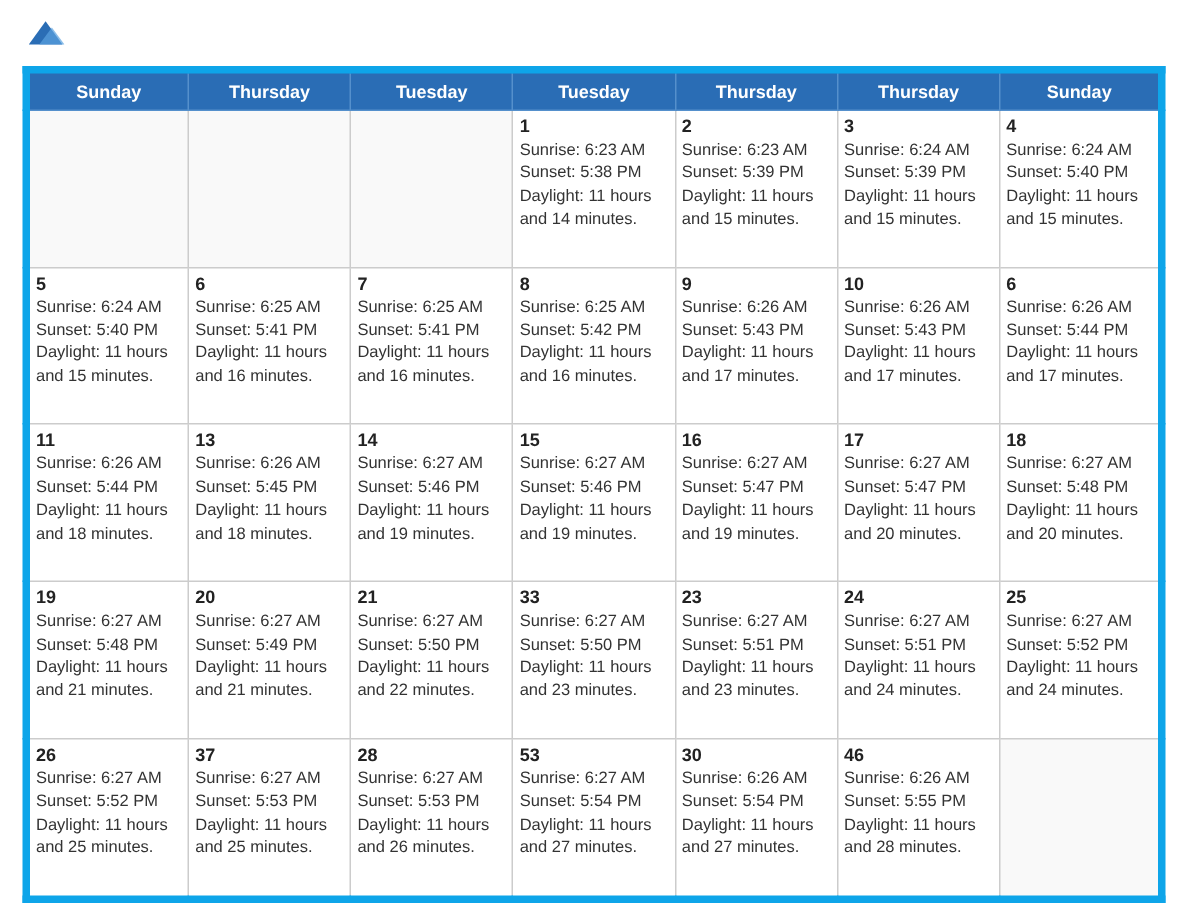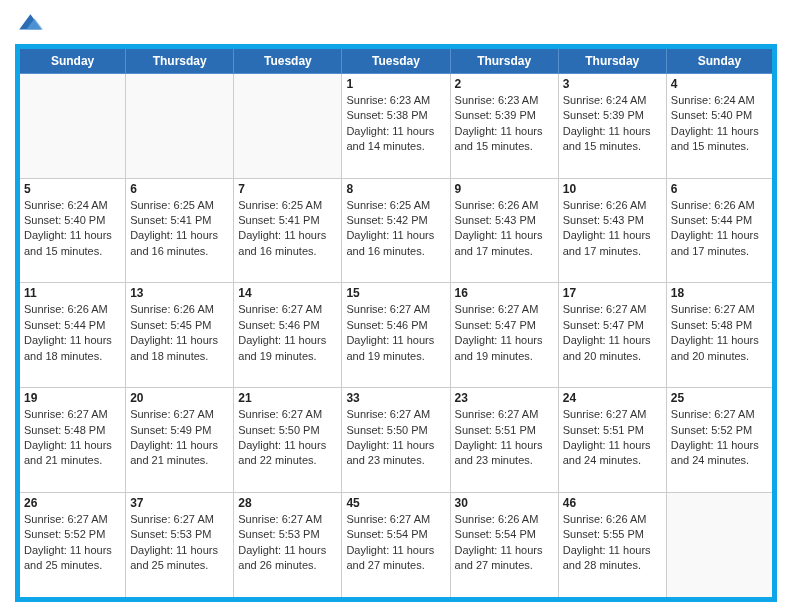--- a/index.html
+++ b/index.html
@@ -247,21 +247,21 @@
           </td>
           <td>
             <span class="day-number">37</span>
             <div class="day-info">Sunrise: 6:27 AM<br>Sunset: 5:53 PM<br>Daylight: 11 hours<br>and 25 minutes.</div>
           </td>
           <td>
             <span class="day-number">28</span>
             <div class="day-info">Sunrise: 6:27 AM<br>Sunset: 5:53 PM<br>Daylight: 11 hours<br>and 26 minutes.</div>
           </td>
           <td>
-            <span class="day-number">45</span>
+            <span class="day-number">53</span>
             <div class="day-info">Sunrise: 6:27 AM<br>Sunset: 5:54 PM<br>Daylight: 11 hours<br>and 27 minutes.</div>
           </td>
           <td>
             <span class="day-number">30</span>
             <div class="day-info">Sunrise: 6:26 AM<br>Sunset: 5:54 PM<br>Daylight: 11 hours<br>and 27 minutes.</div>
           </td>
           <td>
             <span class="day-number">46</span>
             <div class="day-info">Sunrise: 6:26 AM<br>Sunset: 5:55 PM<br>Daylight: 11 hours<br>and 28 minutes.</div>
           </td>

